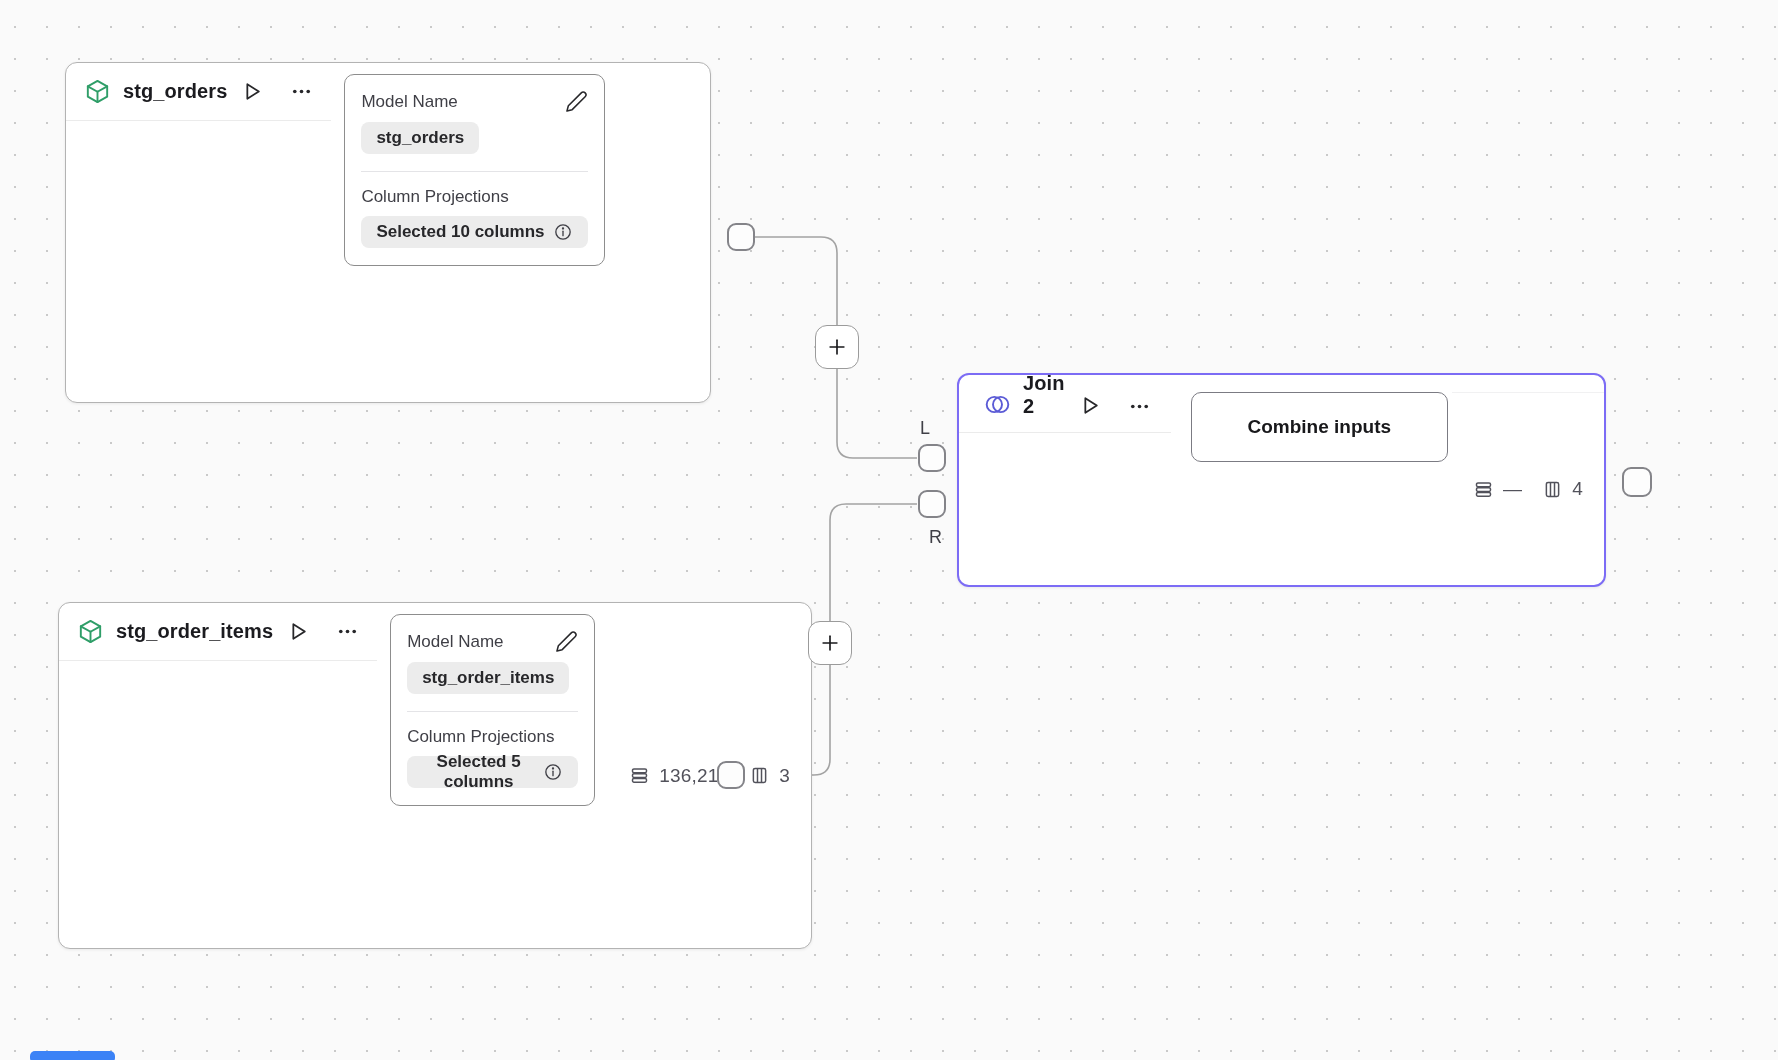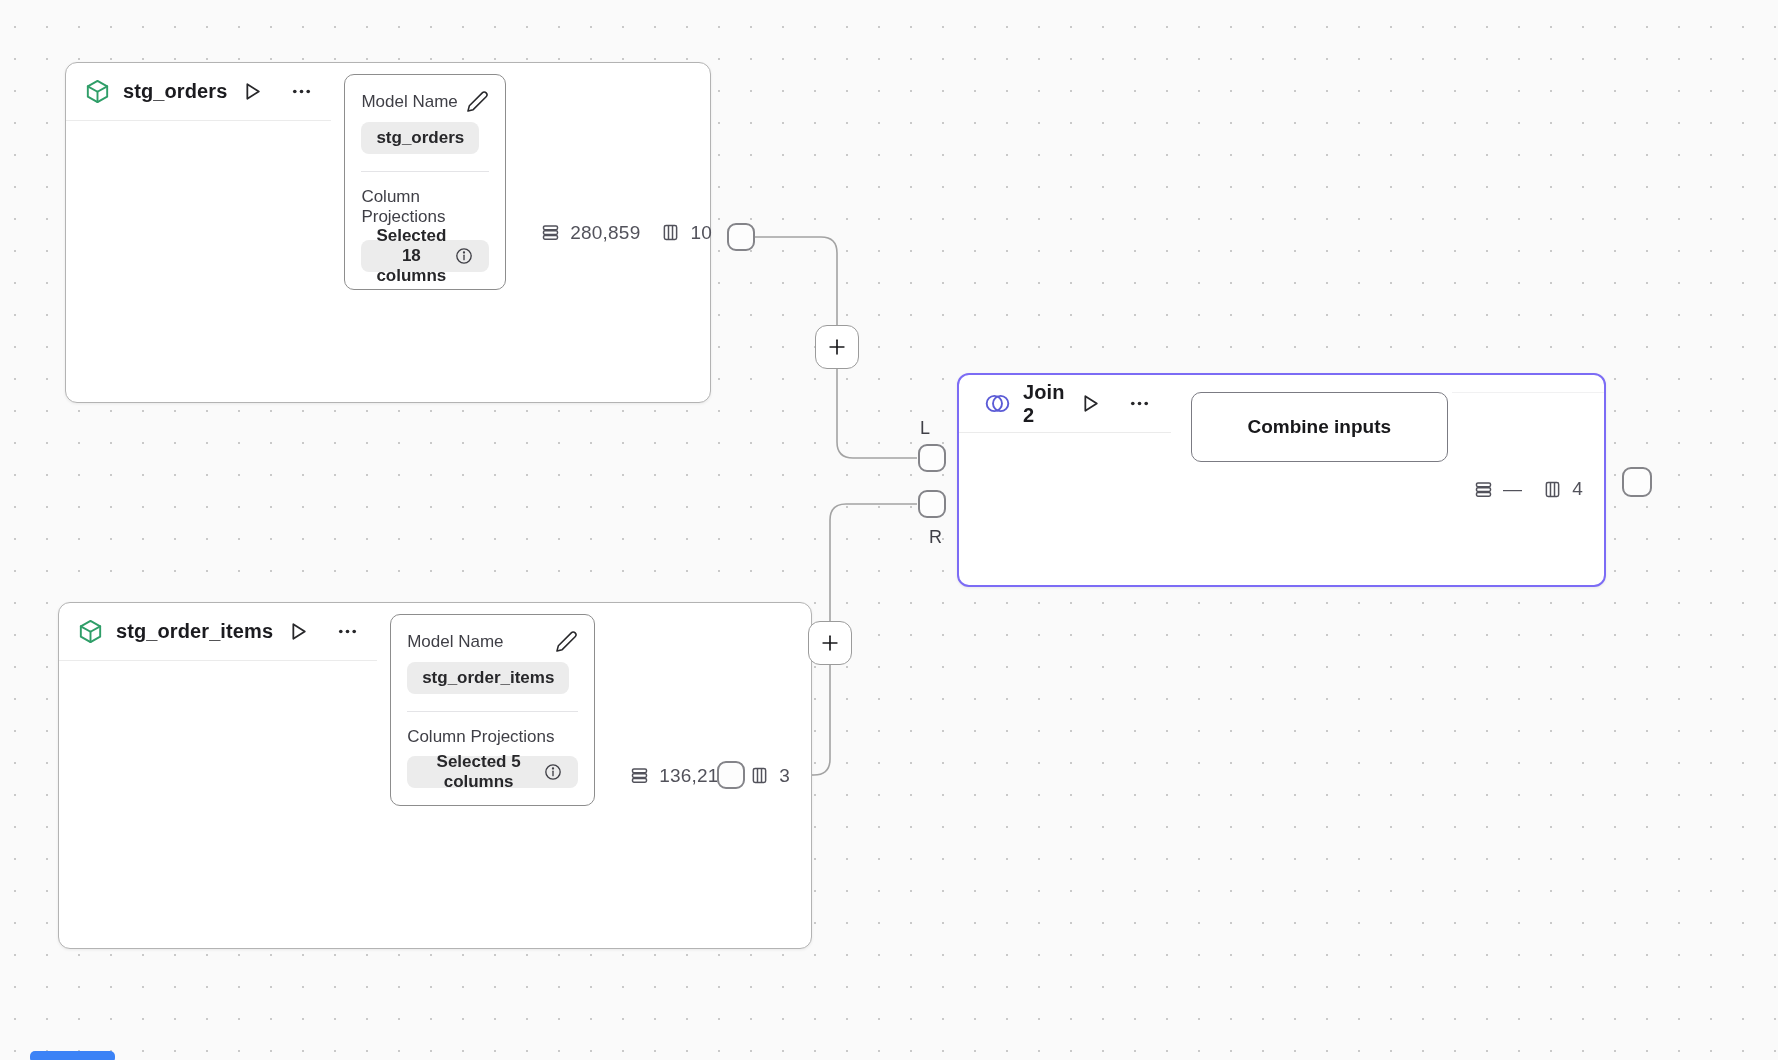--- a/index.html
+++ b/index.html
@@ -130,52 +130,30 @@
                 <path d="M17 3a2.8 2.8 0 1 1 4 4L7.5 20.5 2 22l1.5-5.5L17 3z"></path>
               </svg>
           </button>
         </div>
         <button class="chip">
           <span>stg_orders</span>
         </button>
         <div class="card-divider"></div>
         <span class="field-label">Column Projections</span><br>
         <button class="chip">
-          <span>Selected 18 columns</span>
+          <span>Selected 10 columns</span>
           <span style="display:flex;">
             <svg width="20" height="20" viewBox="0 0 24 24" fill="none" stroke="#3f3f46" stroke-width="1.6" stroke-linecap="round">
                 <circle cx="12" cy="12" r="8.6"></circle>
                 <line x1="12" y1="11" x2="12" y2="16.4"></line>
                 <circle cx="12" cy="7.8" r="0.6" fill="#3f3f46"></circle>
               </svg>
           </span>
         </button>
       </div>
-    </div>
-    <div class="node-footer">
-      <span class="stat">
-        <span style="display:flex;">
-          <svg width="21" height="21" viewBox="0 0 24 24" fill="none" stroke="#52525b" stroke-width="1.7">
-              <rect x="4" y="4.5" width="16" height="4.3" rx="1.6"></rect>
-              <rect x="4" y="9.9" width="16" height="4.3" rx="1.6"></rect>
-              <rect x="4" y="15.3" width="16" height="4.3" rx="1.6"></rect>
-            </svg>
-        </span>
-        <span class="num">280,859</span>
-      </span>
-      <span class="stat">
-        <span style="display:flex;">
-          <svg width="21" height="21" viewBox="0 0 24 24" fill="none" stroke="#52525b" stroke-width="1.7">
-              <rect x="5" y="4" width="14" height="16" rx="2"></rect>
-              <line x1="9.7" y1="4" x2="9.7" y2="20"></line>
-              <line x1="14.3" y1="4" x2="14.3" y2="20"></line>
-            </svg>
-        </span>
-        <span class="num">10</span>
-      </span>
     </div>
   </div>
 
   <div class="node" style="left:58px; top:602px; width:754px; height:347px;">
     <div class="node-header">
       <span style="display:flex;">
         <svg width="27" height="27" viewBox="0 0 24 24" fill="none" stroke="#2f9e68" stroke-width="1.7" stroke-linejoin="round" stroke-linecap="round">
           <path d="M12 2.6 L20.6 7.4 V16.6 L12 21.4 L3.4 16.6 V7.4 Z"></path>
           <path d="M3.4 7.4 L12 12.2 L20.6 7.4"></path>
           <path d="M12 12.2 V21.4"></path>
@@ -241,21 +219,21 @@
               <line x1="9.7" y1="4" x2="9.7" y2="20"></line>
               <line x1="14.3" y1="4" x2="14.3" y2="20"></line>
             </svg>
         </span>
         <span class="num">3</span>
       </span>
     </div>
   </div>
 
   <div class="node join-node" style="left:957px; top:373px; width:649px; height:214px;">
-    <div class="node-header" style="padding:0 20px 0 25px;">
+    <div class="node-header" style="padding:0 20px 14px 25px;align-items:flex-end;">
       <span style="display:flex;">
         <svg width="27" height="27" viewBox="0 0 24 24" fill="none" stroke="#5b5bd6" stroke-width="1.7">
             <circle cx="9.2" cy="12" r="6.8"></circle>
             <circle cx="14.8" cy="12" r="6.8"></circle>
           </svg>
       </span>
       <span class="node-title">Join 2</span>
       <button class="icon-btn">
         <svg width="25" height="25" viewBox="0 0 24 24" fill="none" stroke="#27272a" stroke-width="1.7" stroke-linejoin="round">
             <path d="M8 5 L19 12 L8 19 Z"></path>

